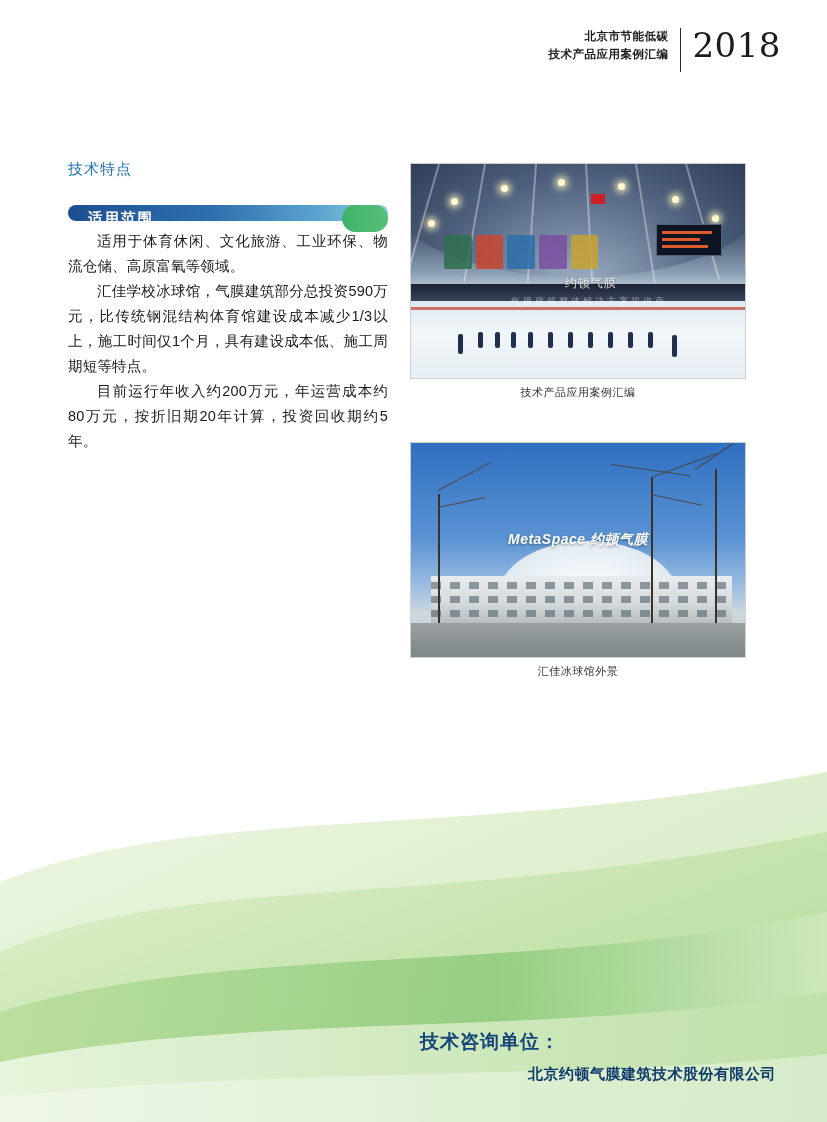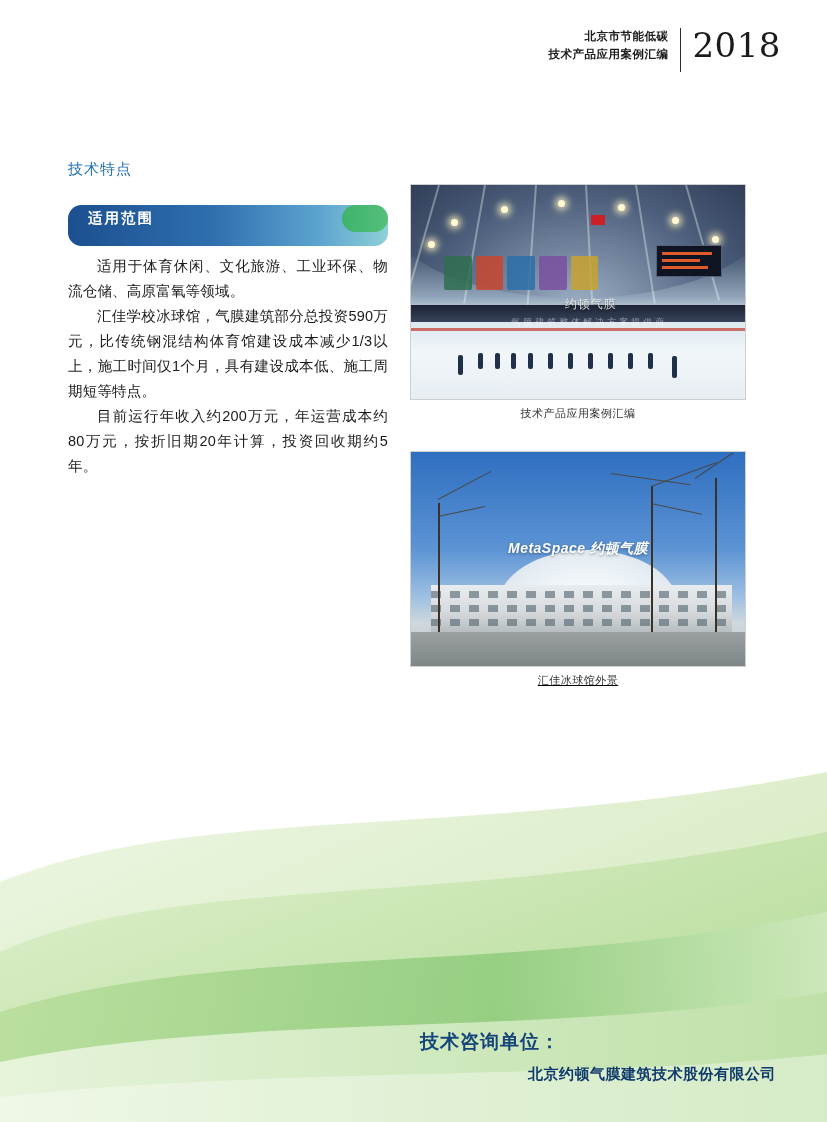--- a/index.html
+++ b/index.html
@@ -56,36 +56,36 @@
   }
   .col-left {
     position: absolute;
     left: 68px;
     top: 0;
     width: 320px;
   }
   .col-right {
     position: absolute;
     left: 410px;
-    top: 24px;
+    top: 3px;
     width: 340px;
   }
 
   .section-title-plain {
     color: #1f6fb2;
     font-size: 15px;
     font-weight: normal;
     letter-spacing: 1px;
     margin: 0 0 6px 0;
   }
 
   .banner {
     position: relative;
     width: 320px;
-    height: 41px;
+    height: 16px;
     margin: 26px 0 8px 0;
   }
   .banner-bar {
     position: absolute;
     inset: 0;
     border-radius: 13.5px;
     background: linear-gradient(to right, #1c4f8f 0%, #2f6fae 45%, #5ba3cf 78%, #8fd0d8 100%);
   }
   .banner-knob {
     position: absolute;
@@ -437,21 +437,21 @@
           <div class="player" style="left:78%; height:22px; bottom:10%;"></div>
           <div class="player" style="left:14%; height:20px; bottom:11%;"></div>
 
           <div class="wm" style="left:46%; top:52%;">约顿气膜</div>
           <div class="wm-sub" style="left:30%; top:61%;">气膜建筑整体解决方案提供商</div>
         </div>
       </div>
       <figcaption class="figure-caption">技术产品应用案例汇编</figcaption>
     </figure>
 
-    <figure class="figure" style="margin-top: 30px; text-decoration: underline;">
+    <figure class="figure" style="margin-top: 42px;">
       <div class="figure-img">
         <div class="ext">
           <div class="dome2"></div>
           <div class="building">
             <div class="winrow" style="top:6px;"></div>
             <div class="winrow" style="top:20px;"></div>
             <div class="winrow" style="top:34px;"></div>
           </div>
           <div class="ground"></div>
 

